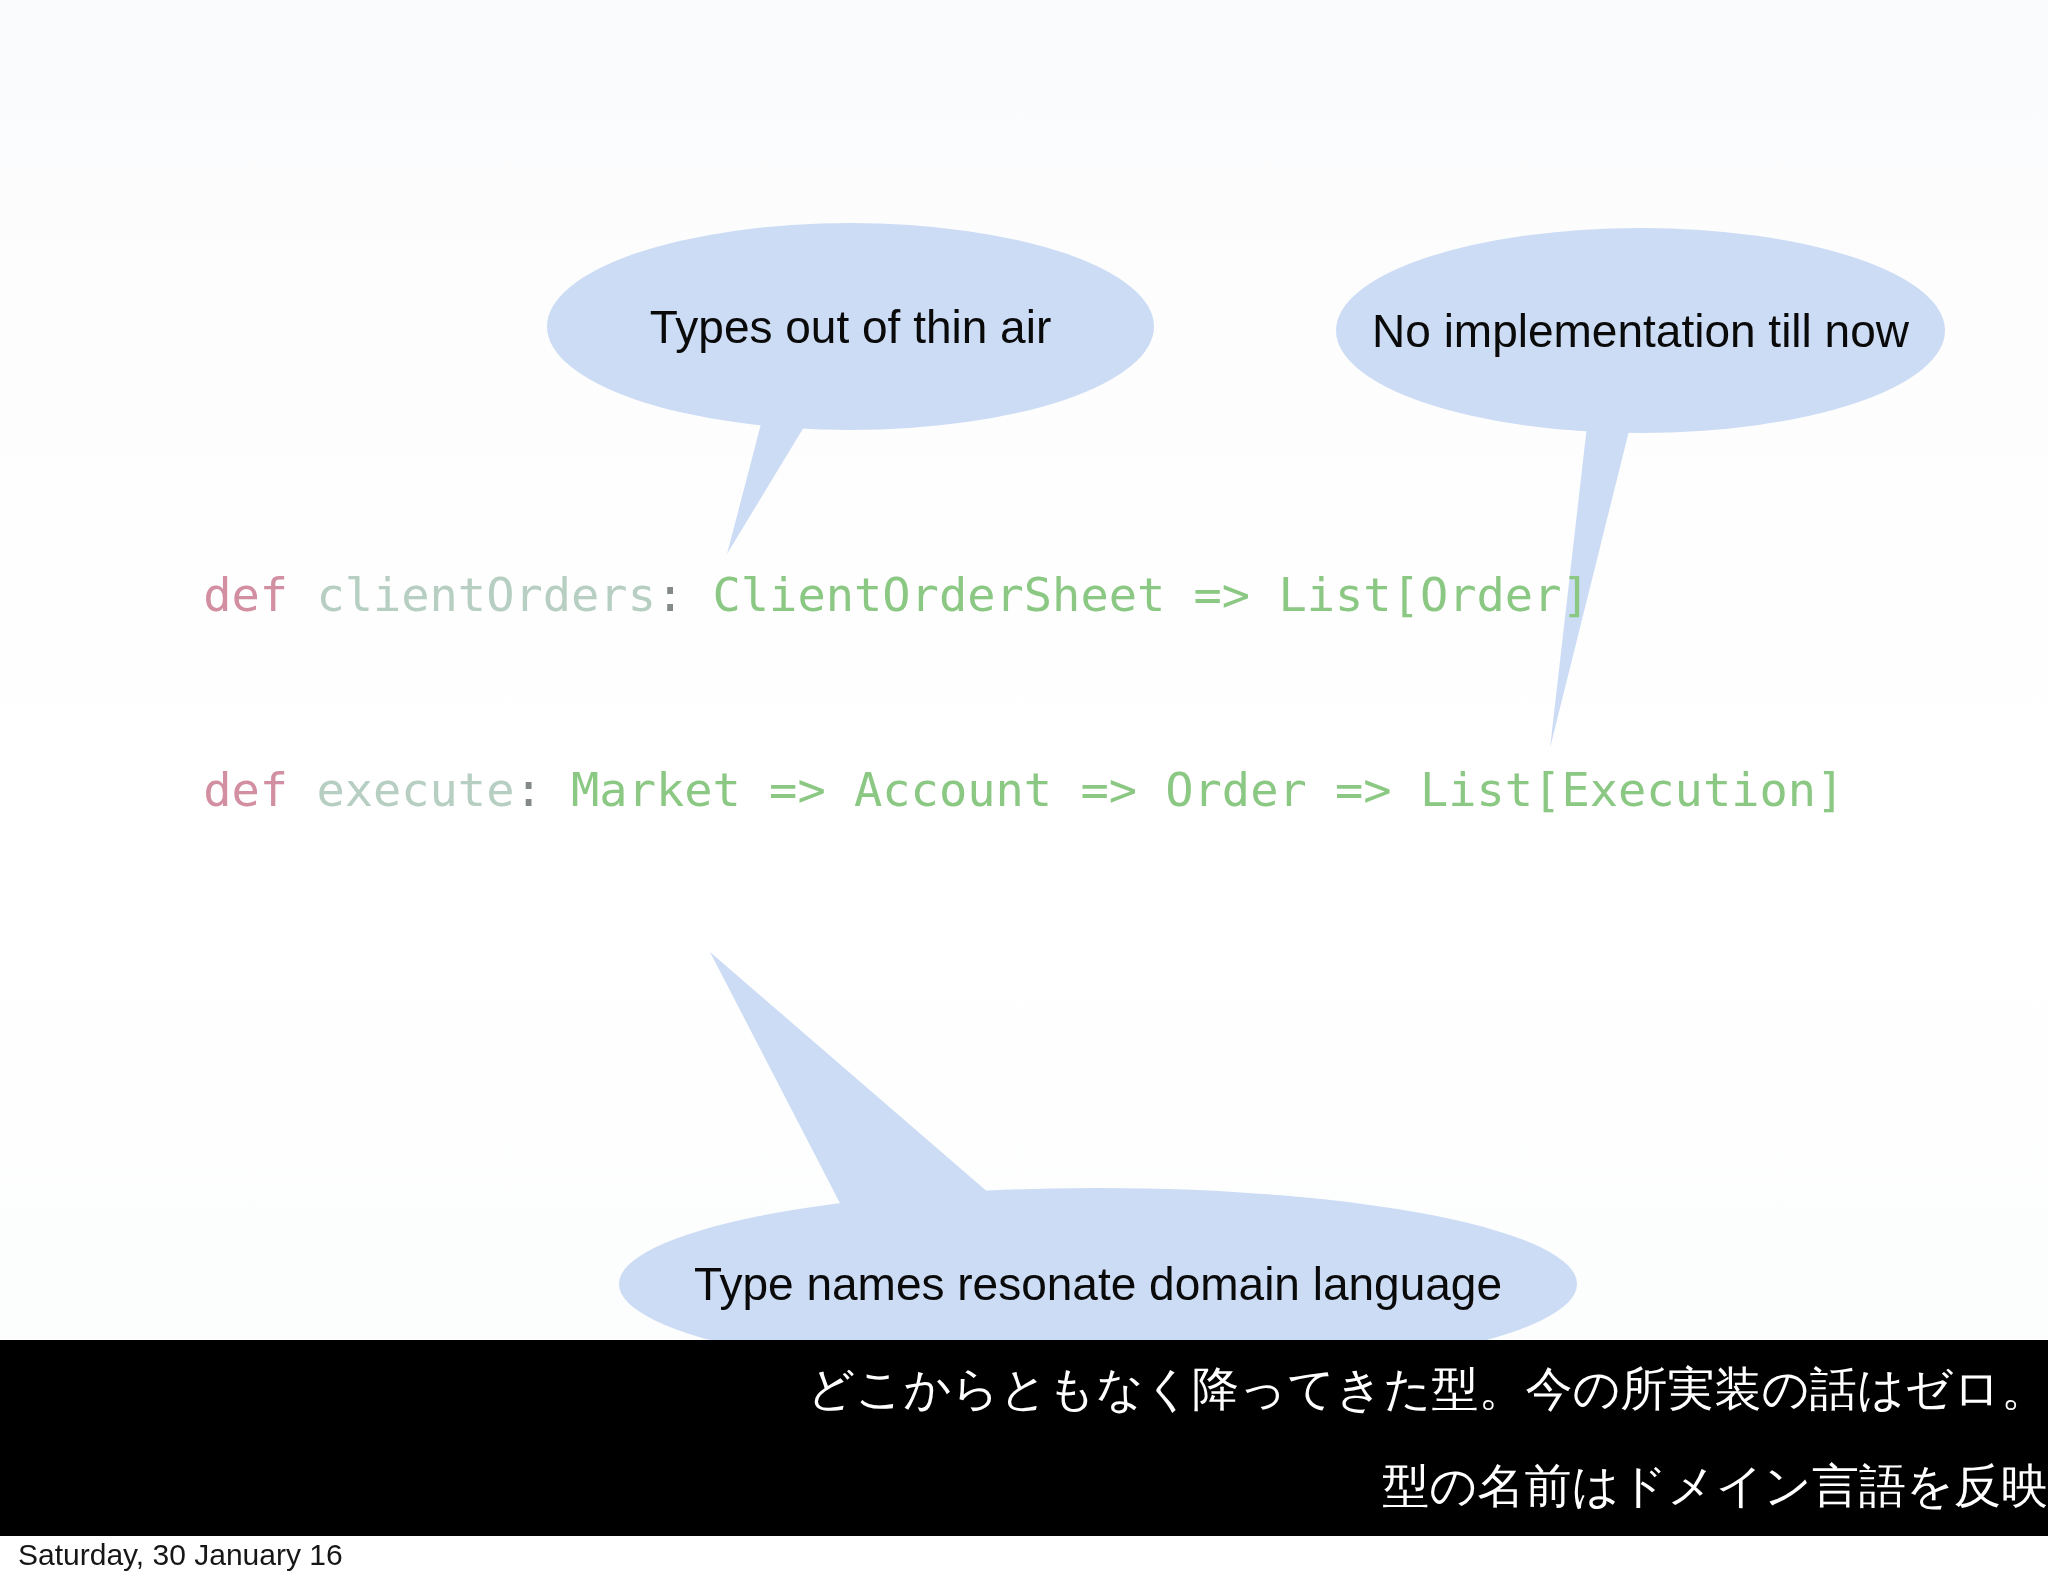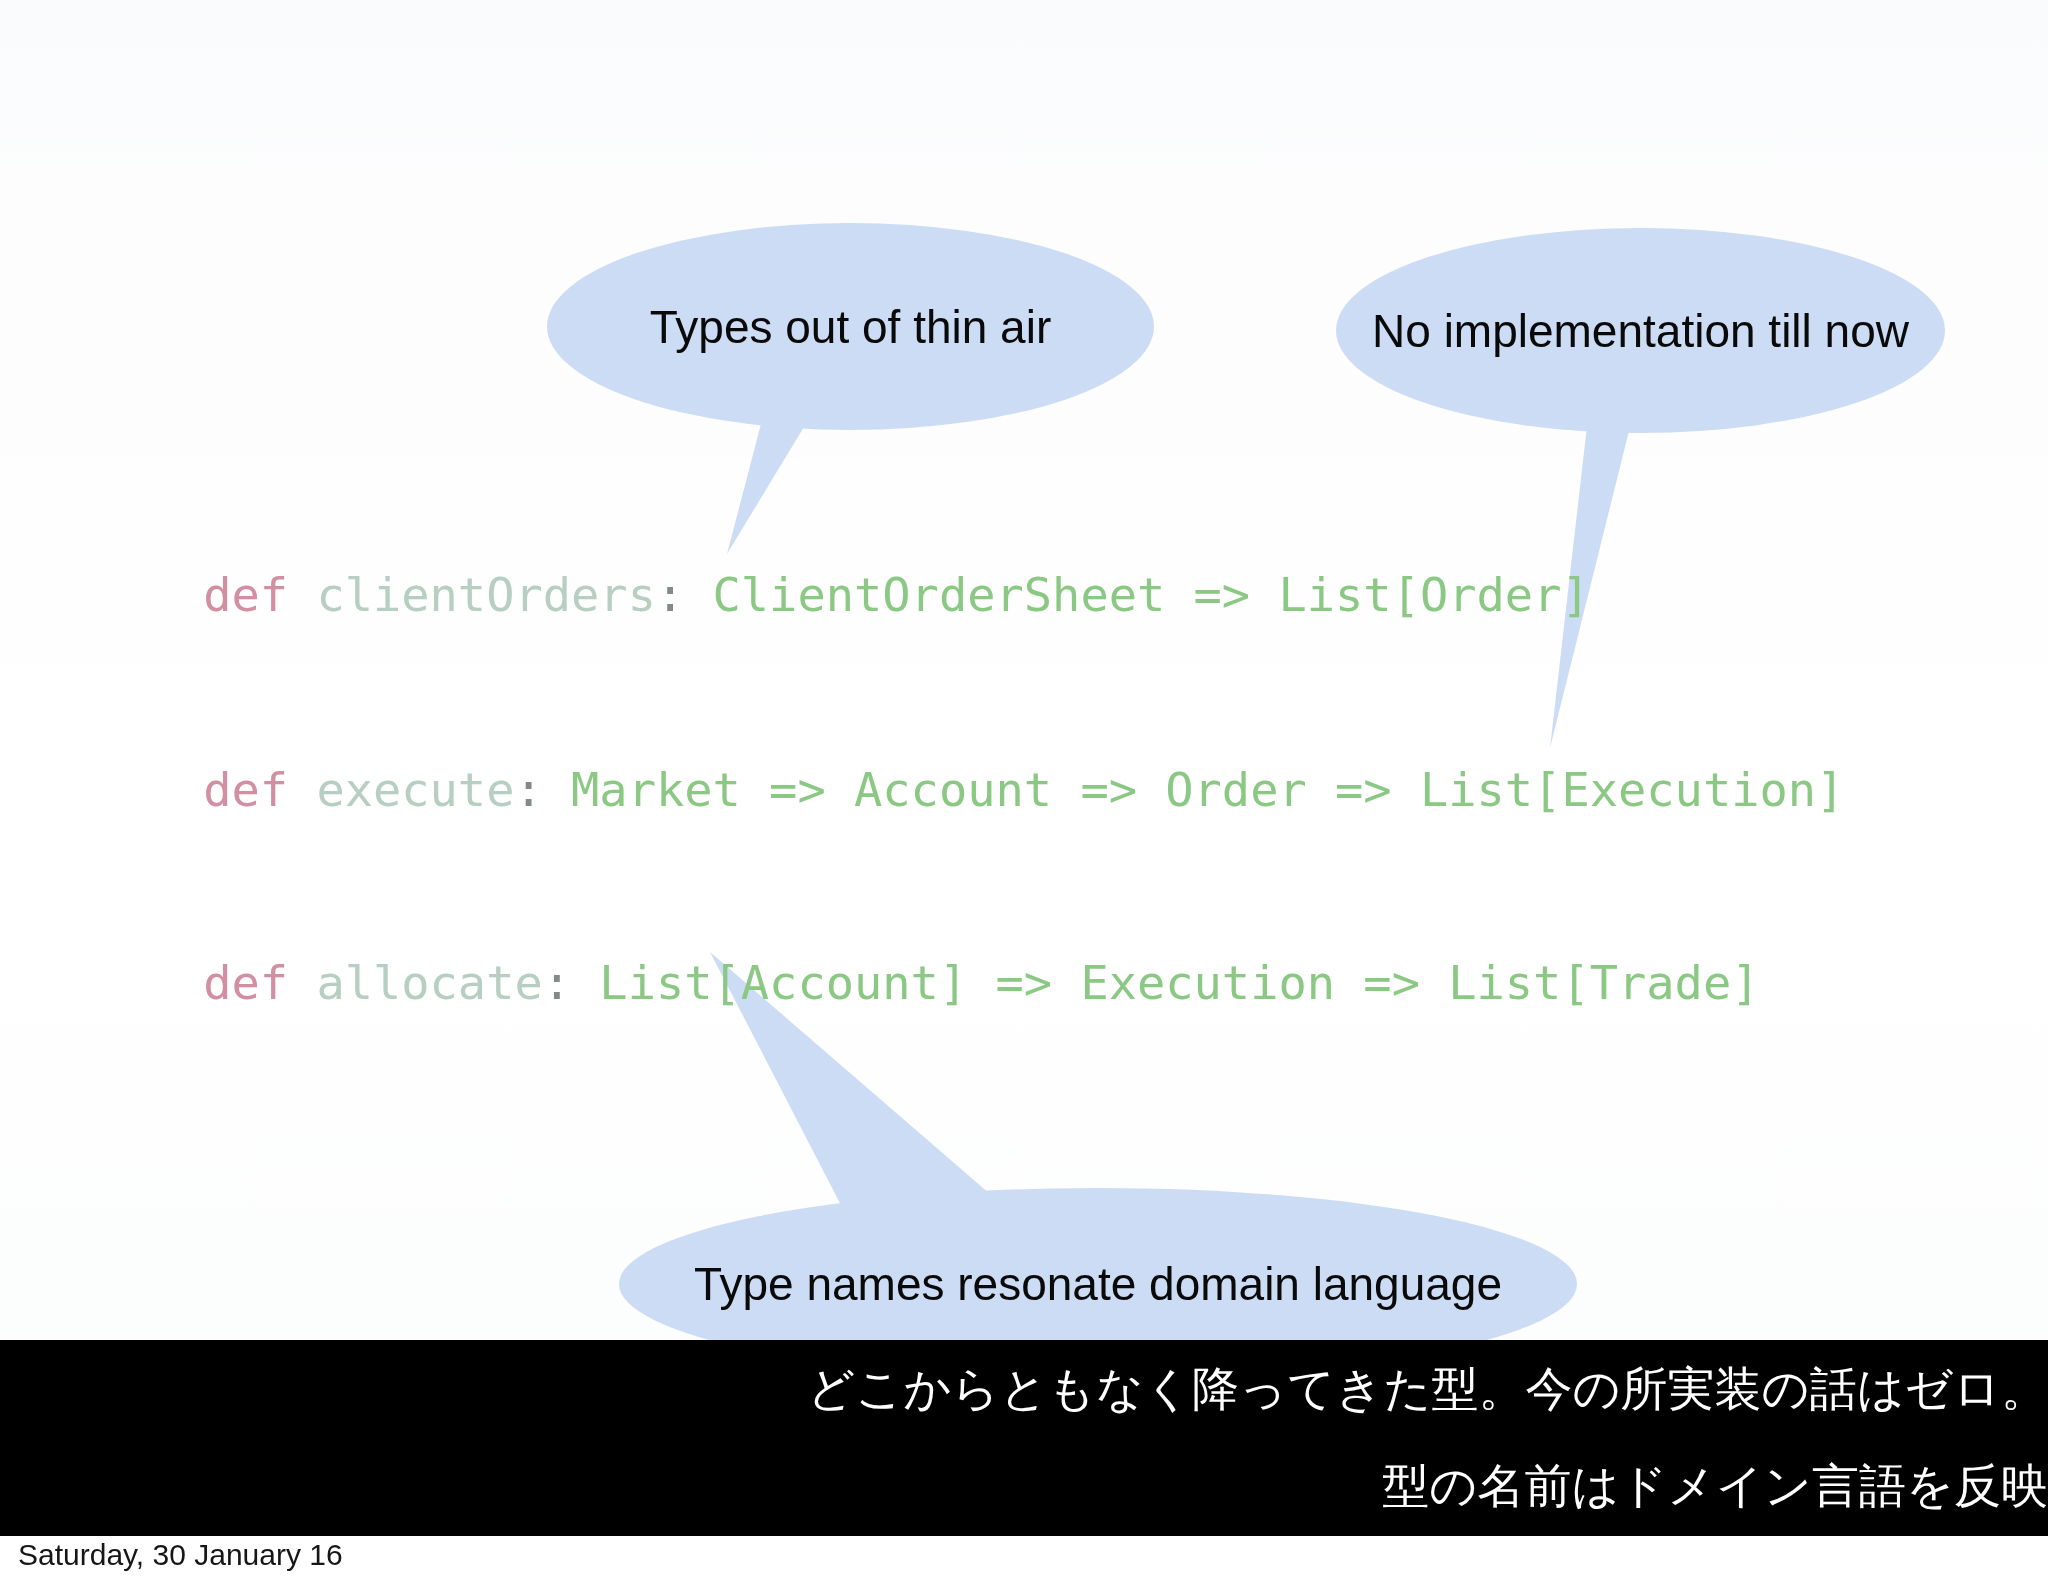--- a/index.html
+++ b/index.html
@@ -97,23 +97,20 @@
   </div>
 
   <div class="code code-1">
     <span style="color: rgb(210, 143, 161);">def </span><span style="color: rgb(183, 207, 194);">clientOrders</span><span style="color: rgb(132, 138, 136);">: </span><span style="color: rgb(139, 200, 131); margin-top: 38px;">ClientOrderSheet =&gt; List[Order]</span>
   </div>
 
   <div class="code code-2">
     <span style="color: rgb(210, 143, 161);">def </span><span style="color: rgb(183, 207, 194);">execute</span><span style="color: rgb(132, 138, 136);">: </span><span style="color: rgb(139, 200, 131);">Market =&gt; Account =&gt; Order =&gt; List[Execution]</span>
   </div>
 
-  <div class="code code-3">
-    <span style="color: rgb(210, 143, 161);">def </span><span style="color: rgb(183, 207, 194);">allocate</span><span style="color: rgb(132, 138, 136);">: </span><span style="color: rgb(139, 200, 131);">List[Account] =&gt; Execution =&gt; List[Trade]</span>
-  </div>
 
   <div class="bubble bubble-domain" style="background-color: rgb(204, 220, 245);">
     <span>Type names resonate domain language</span>
   </div>
 
   <div class="subtitle-band" style="background-color: rgb(0, 0, 0);">
     <div class="subtitle-line" style="color: rgb(255, 255, 255);">どこからともなく降ってきた型。今の所実装の話はゼロ。</div>
     <div class="subtitle-line" style="color: rgb(255, 255, 255); padding-left: 12px;">型の名前はドメイン言語を反映</div>
   </div>
 

